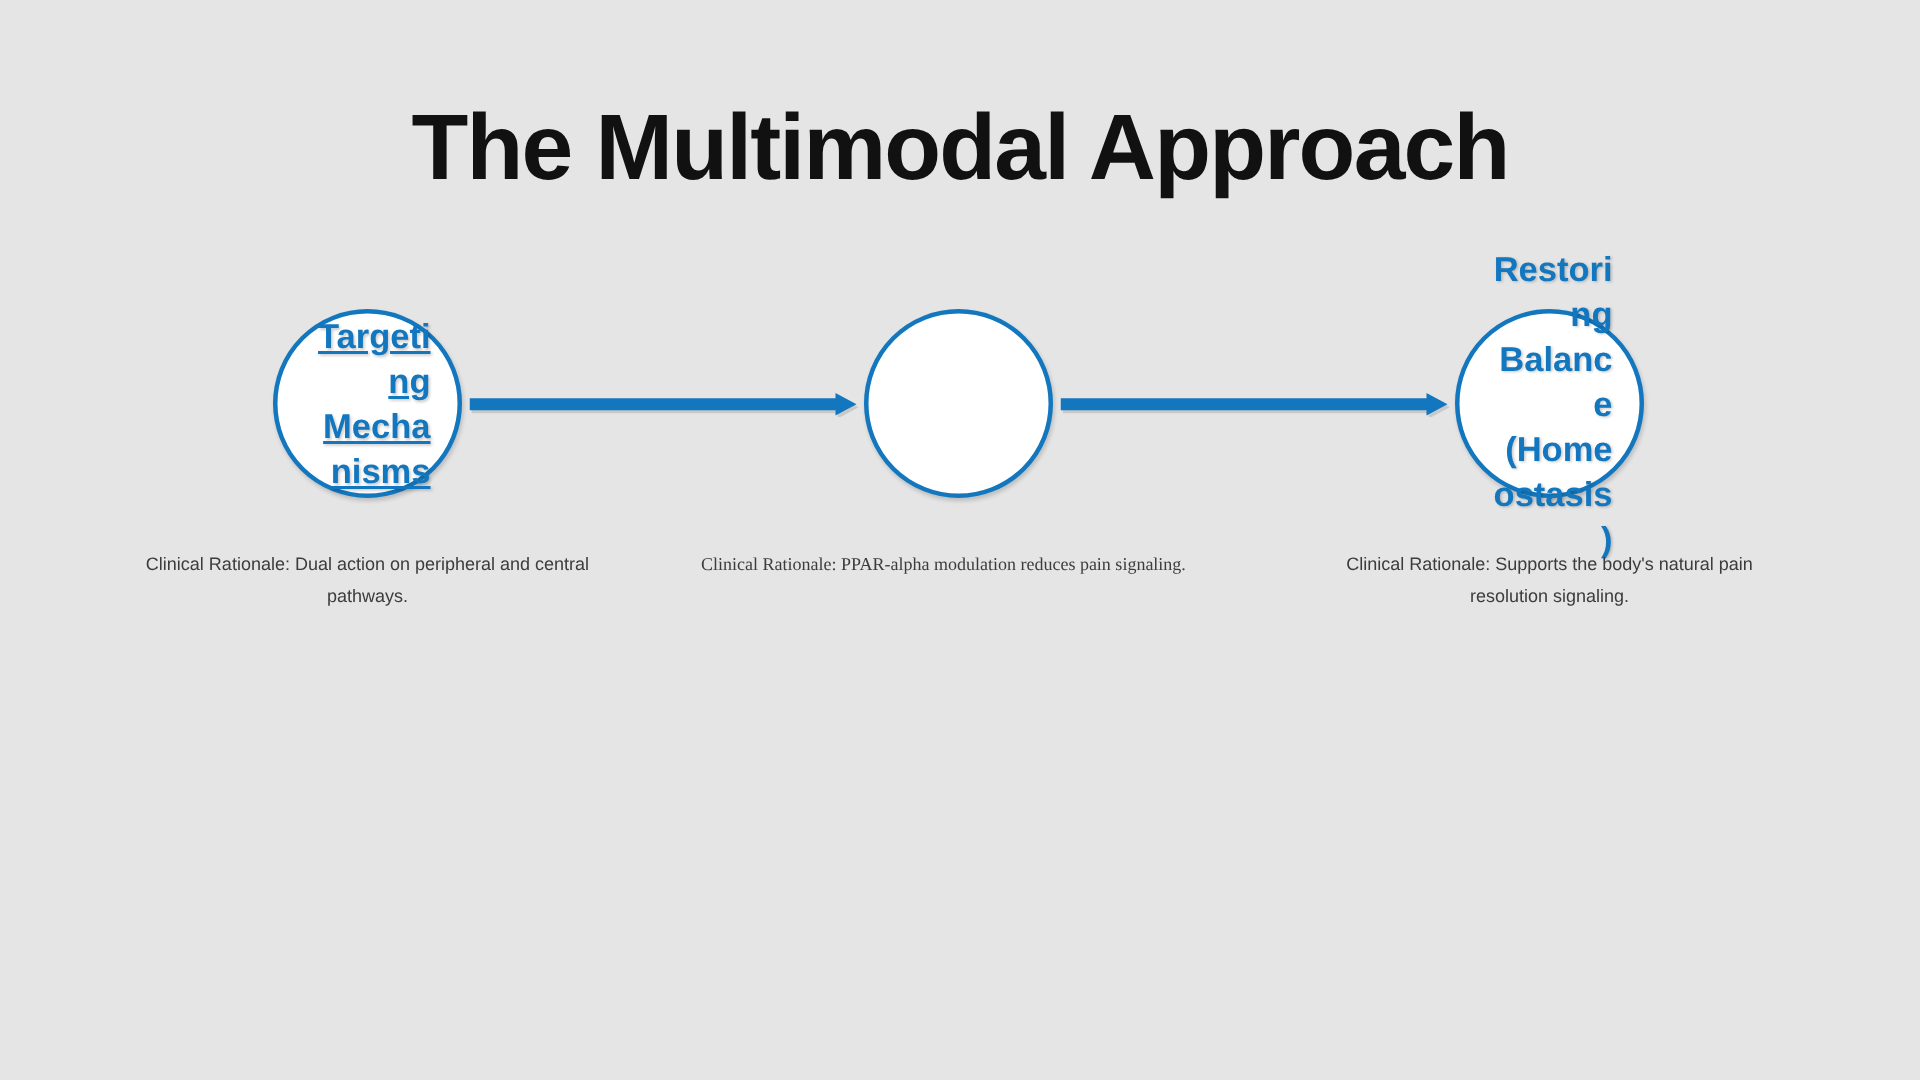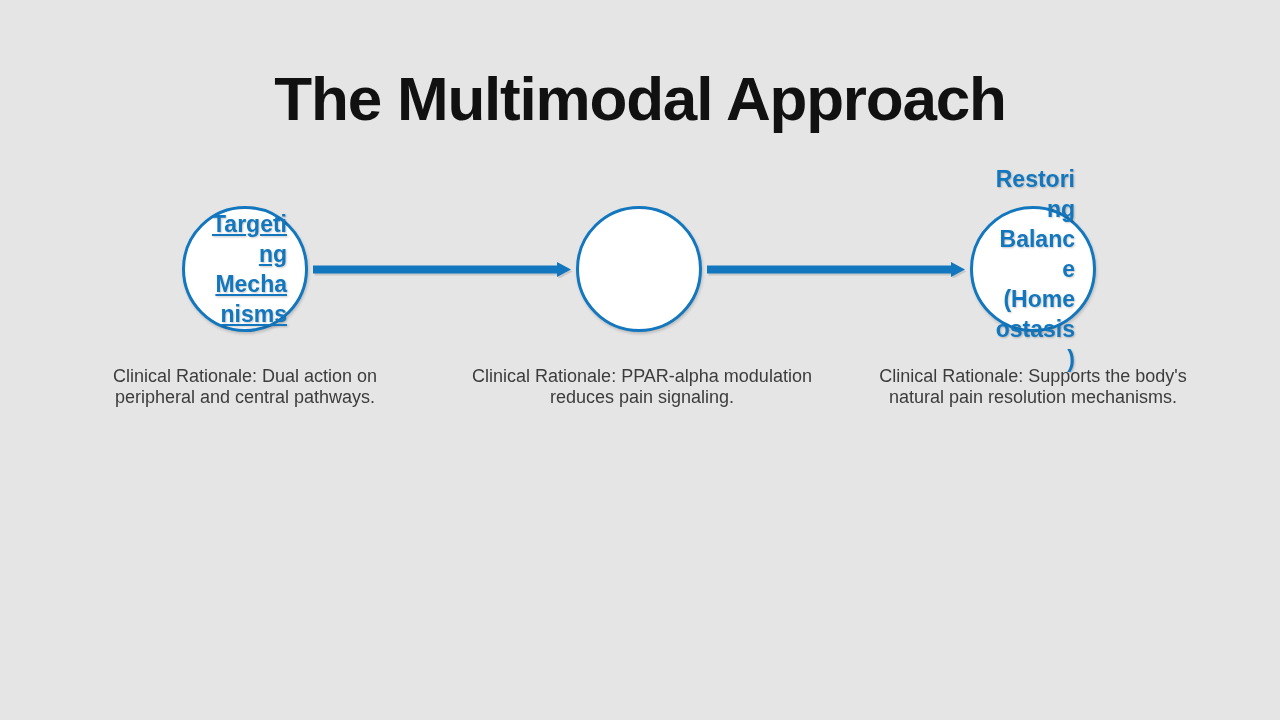--- a/index.html
+++ b/index.html
@@ -86,28 +86,28 @@
     height: 16px;
   }
   .arrow.a1 { left: 313px; width: 264px; }
   .arrow.a2 { left: 707px; width: 264px; }
   .arrow svg { display: block; }
 
   
   .caption {
     position: absolute;
     top: 366px;
-    font-size: 18px;
+    font-size: 12px;
     line-height: 21px;
     color: #3c3c3c;
     text-align: center;
     font-family: "Liberation Sans", sans-serif;
   }
   .caption.c1 { left: 95px;  width: 300px; }
-  .caption.c2 { left: 472px; width: 340px; }
+  .caption.c2 { left: 459px; width: 340px; font-family: Liberation Serif, serif; }
   .caption.c3 { left: 870px; width: 326px; }
 </style>
 </head>
 <body>
 
 <div id="slide">
 
   <div id="slide-title">The Multimodal Approach</div>
 
   <div id="diagram">
@@ -141,16 +141,16 @@
           <polygon points="244,0 258,7.5 244,15" fill="#1277be"></polygon>
         </g>
       </svg>
     </div>
 
     <div class="node n3"></div>
     <div class="node-label" style="left:1033px; top:269px;">Restoring Balance (Homeostasis)</div>
 
     <div class="caption c1">Clinical Rationale: Dual action on peripheral and central pathways.</div>
     <div class="caption c2">Clinical Rationale: PPAR-alpha modulation reduces pain signaling.</div>
-    <div class="caption c3">Clinical Rationale: Supports the body's natural pain resolution mechanisms.</div>
+    <div class="caption c3">Clinical Rationale: Supports the body's natural pain resolution signaling.</div>
 
   </div>
 </div>
 
 </body></html>

